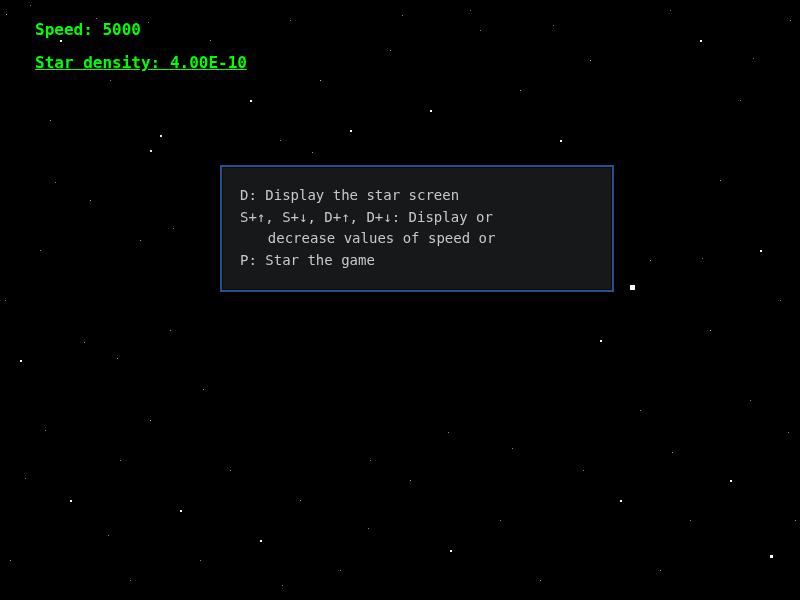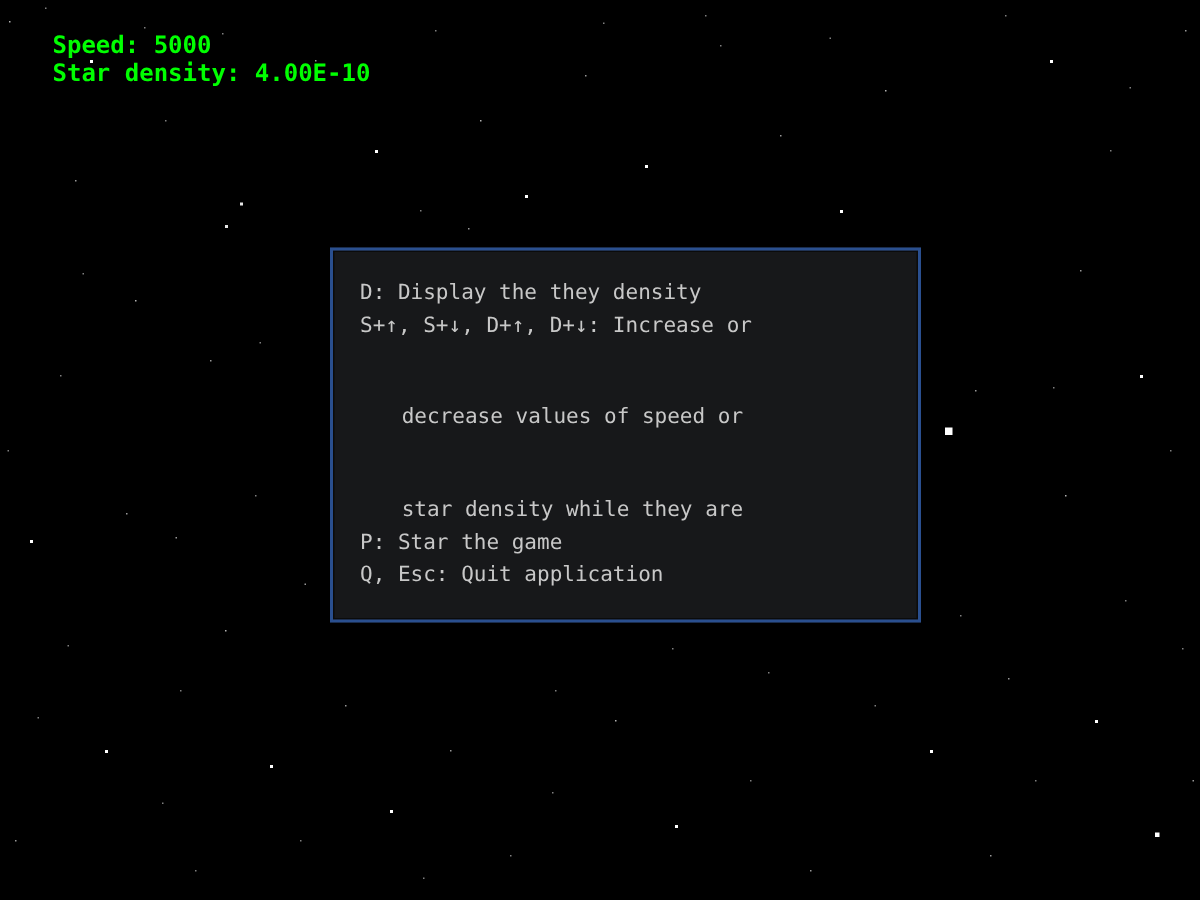--- a/index.html
+++ b/index.html
@@ -28,40 +28,41 @@
   }
   .hud {
     position: absolute;
     top: 20px;
     left: 35px;
     color: #00ff00;
     font-size: 16px;
     font-weight: bold;
   }
   .hud .line2 {
+    margin-top: 14px;
+    text-decoration: underline;
   }
   .help-overlay {
     position: absolute;
     left: 220px;
     top: 165px;
     width: 356px;
     border: 2px solid #2a4f8f;
     background: #17181a;
     padding: 18px 16px 18px 18px;
     color: #c8c8c8;
     font-size: 14px;
     line-height: 1.55;
     box-shadow: 0 0 0 1px #0b0b0b inset;
   }
   .help-overlay div {
     white-space: pre-wrap;
   }
   .indent {
     padding-left: 3.3ch;
-    margin-top: 40px;
   }
 </style>
 </head>
 <body>
 
 <div class="stage">
   <div class="starfield" id="starfield">
       <div class="star" style="left: 6px; top: 14px; width: 1px; height: 1px; opacity: 0.7;"></div>
       <div class="star" style="left: 30px; top: 5px; width: 1px; height: 1px; opacity: 0.5;"></div>
       <div class="star" style="left: 60px; top: 40px; width: 2px; height: 2px; opacity: 1;"></div>
@@ -153,20 +154,18 @@
       <span>Speed:</span>
       <span>5000</span>
     </div>
     <div class="line2">
       <span>Star density:</span>
       <span>4.00E-10</span>
     </div>
   </div>
 
   <div class="help-overlay">
-    <div>D: Display the they density</div>
-    <div>S+↑, S+↓, D+↑, D+↓: Increase or</div>
+    <div>D: Display the star screen</div>
+    <div>S+↑, S+↓, D+↑, D+↓: Display or</div>
     <div class="indent">decrease values of speed or</div>
-    <div class="indent">star density while they are</div>
     <div>P: Star the game</div>
-    <div>Q, Esc: Quit application</div>
   </div>
 </div>
 
 </body></html>

